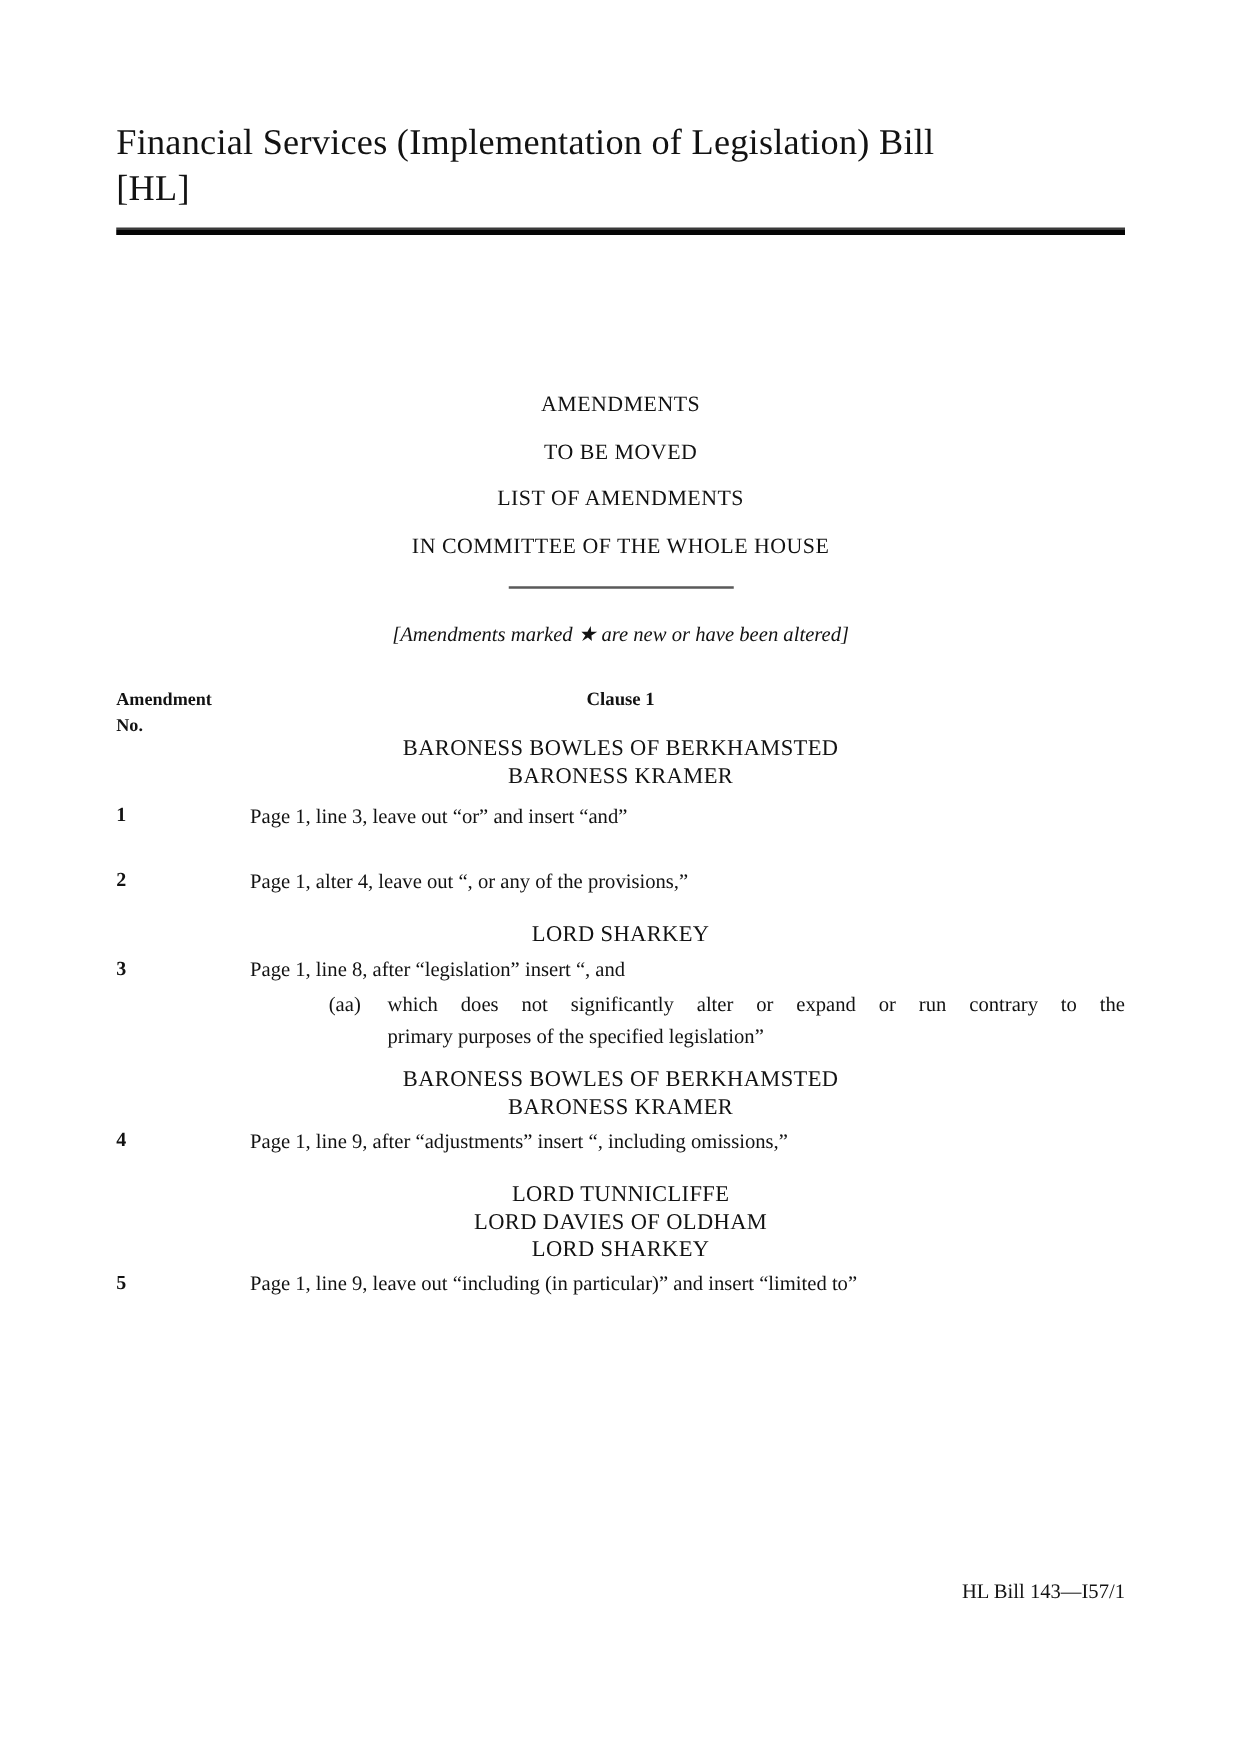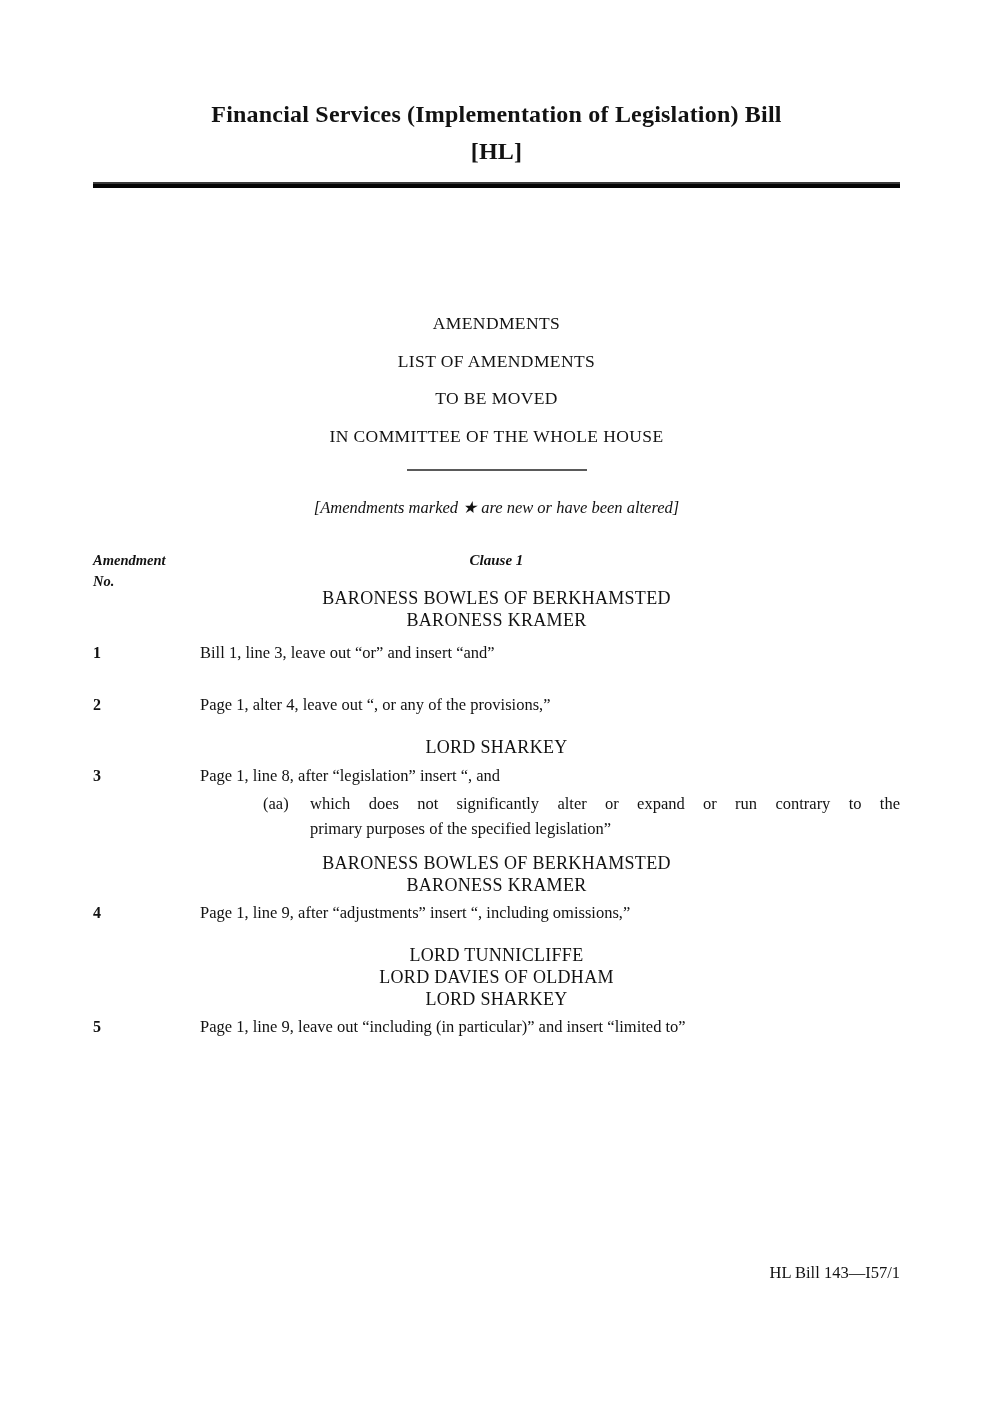--- a/index.html
+++ b/index.html
@@ -12,24 +12,23 @@
     overflow: hidden;
   }
   .page {
     position: absolute; inset: 0;
     padding: 0 91px 0 93px;
     background: #ffffff;
   }
   
   .title {
     margin-top: 96px;
-    text-align: center;
-    font-size: 24px;
+    font-size: 29px;
     line-height: 37px;
-    font-weight: bold;
+    font-weight: normal;
     letter-spacing: 0.2px;
   }
   .double-rule {
     margin-top: 12px;
     height: 3px;
     border-top: 2px solid #3a3a3a;
     border-bottom: 4px solid #050505;
   }
   
   .heading-block { margin-top: 117px; }
@@ -49,21 +48,20 @@
     text-align: center;
     font-style: italic;
     font-size: 16.5px;
     line-height: 22px;
   }
   
   .list-header {
     position: relative;
     margin-top: 30px;
     height: 22px;
-    font-style: italic;
   }
   .amendment-no-label {
     position: absolute; left: 0; top: 1px;
     font-weight: bold;
     font-size: 14.5px;
     line-height: 21px;
   }
   .clause-heading {
     text-align: center;
     font-weight: bold;
@@ -125,22 +123,22 @@
   <header>
     <h1 class="title">
       <span>Financial Services (Implementation of Legislation) Bill</span><br>
       <span>[HL]</span>
     </h1>
     <div class="double-rule"></div>
   </header>
 
   <section class="heading-block">
     <div class="heading-line">AMENDMENTS</div>
+    <div class="heading-line">TO BE MOVED</div>
     <div class="heading-line">LIST OF AMENDMENTS</div>
-    <div class="heading-line">TO BE MOVED</div>
     <div class="heading-line">IN COMMITTEE OF THE WHOLE HOUSE</div>
   </section>
 
   <div class="short-rule"></div>
 
   <div class="star-note">[Amendments marked ★ are new or have been altered]</div>
 
   <div class="list-header">
     <div class="amendment-no-label">
       <span>Amendment</span><br>
@@ -149,21 +147,21 @@
     <div class="clause-heading">Clause 1</div>
   </div>
 
   <div>
     <div class="sponsors mt16">
       <div class="sponsor">BARONESS BOWLES OF BERKHAMSTED</div>
       <div class="sponsor">BARONESS KRAMER</div>
     </div>
     <div class="amendment-row mt11">
       <span class="amdt-no">1</span>
-      <div class="amdt-text">Bill 1, line 3, leave out “or” and insert “and”</div>
+      <div class="amdt-text">Page 1, line 3, leave out “or” and insert “and”</div>
     </div>
     <div class="amendment-row mt30">
       <span class="amdt-no">2</span>
       <div class="amdt-text">Page 1, alter 4, leave out “, or any of the provisions,”</div>
     </div>
   </div>
 
   <div>
     <div class="sponsors mt20">
       <div class="sponsor">LORD SHARKEY</div>

